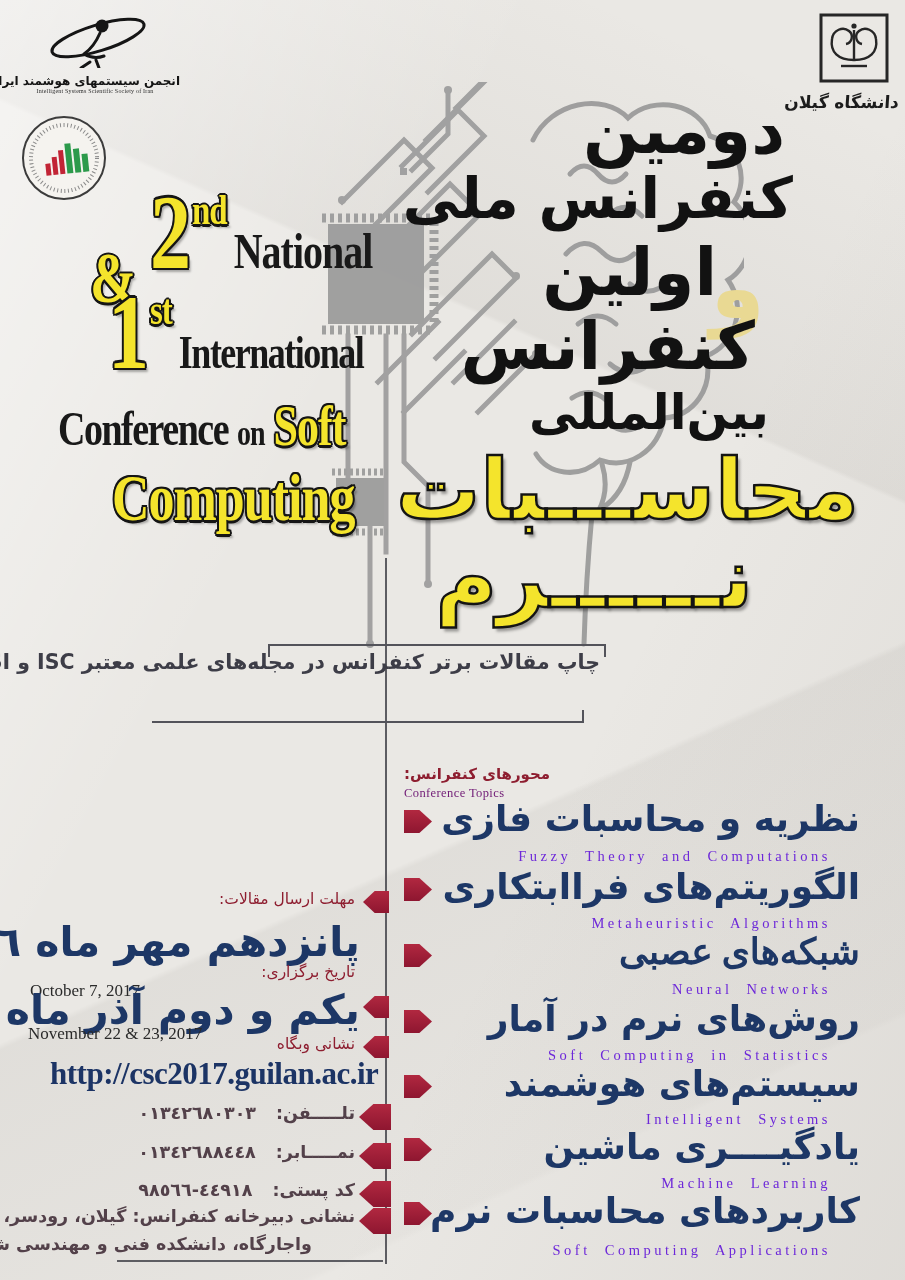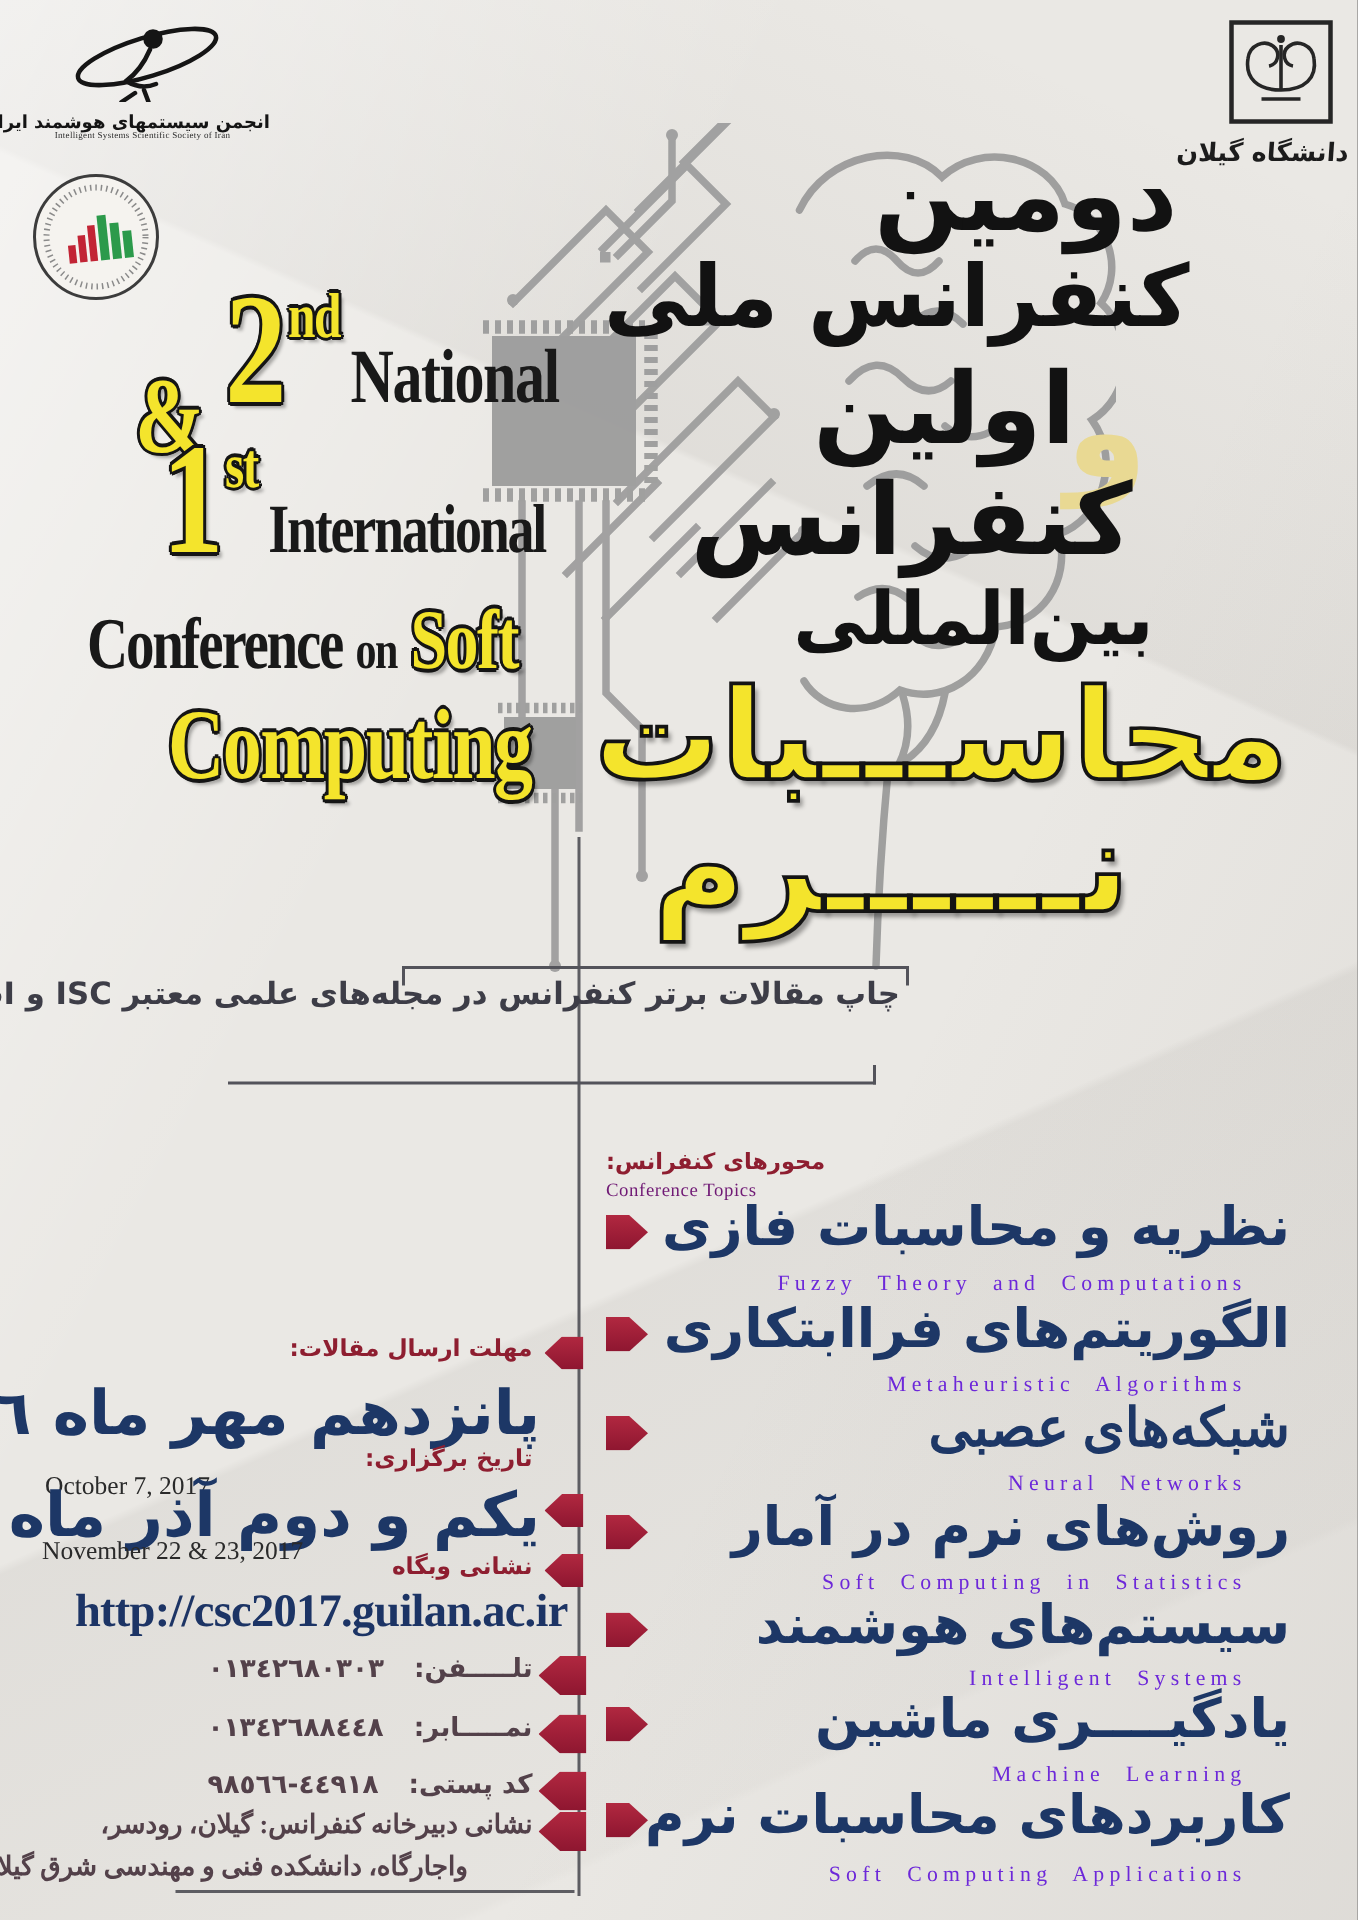--- a/index.html
+++ b/index.html
@@ -59,29 +59,29 @@
   .bul.r{clip-path:polygon(0 0,55% 0,100% 50%,55% 100%,0 100%);}
   .bul.l{clip-path:polygon(100% 0,45% 0,0 50%,45% 100%,100% 100%);}
 
   
   .topics-head-fa{left:404px;top:765px;font-size:15px;font-weight:bold;color:#8e1e30;z-index:4;}
   .topics-head-en{left:404px;top:786px;font-size:12.5px;color:#701a75;z-index:4;letter-spacing:.4px;}
   .topic-fa{right:45px;font-size:36px;font-weight:bold;color:#1d3766;z-index:4;text-align:right;line-height:1.15;}
   .topic-en{right:74px;font-size:14.5px;color:#6d28d9;letter-spacing:3.5px;word-spacing:7px;direction:ltr;z-index:4;}
 
   
-  .lbl{font-size:15.5px;font-weight:bold;color:#8e1e30;z-index:4;}
+  .lbl{font-size:15.5px;font-weight:normal;color:#8e1e30;z-index:4;}
   .big-date{font-size:41px;font-weight:bold;color:#1d3766;z-index:4;}
   .en-date{font-size:17px;color:#2a2a2a;z-index:4;}
   .url{left:24px;top:1056px;font-size:31px;font-weight:bold;color:#1c3465;z-index:4;letter-spacing:-.5px;margin-left:26px;}
 
   
   .c-row{font-size:17.5px;font-weight:bold;color:#53414a;z-index:4;display:flex;gap:20px;direction:rtl;}
   .c-row .val{letter-spacing:1px;}
-  .addr{font-size:17.5px;font-weight:bold;color:#53414a;z-index:4;font-family:Liberation Serif, serif;}
+  .addr{font-size:17.5px;font-weight:bold;color:#53414a;z-index:4;}
   .foot-line{left:117px;top:1260px;width:266px;height:2px;background:#5d5d62;z-index:4;}
 </style>
 </head>
 <body>
 
 <div class="poster">
 
   <svg class="brain-art" viewBox="0 0 436 576" fill="none">
     <g stroke="#9c9c9c" stroke-width="5" stroke-linecap="square">
       <path d="M148,26 L188,-14 M118,58 L186,-10 M94,84 L150,28 L176,54 L120,110"></path>

